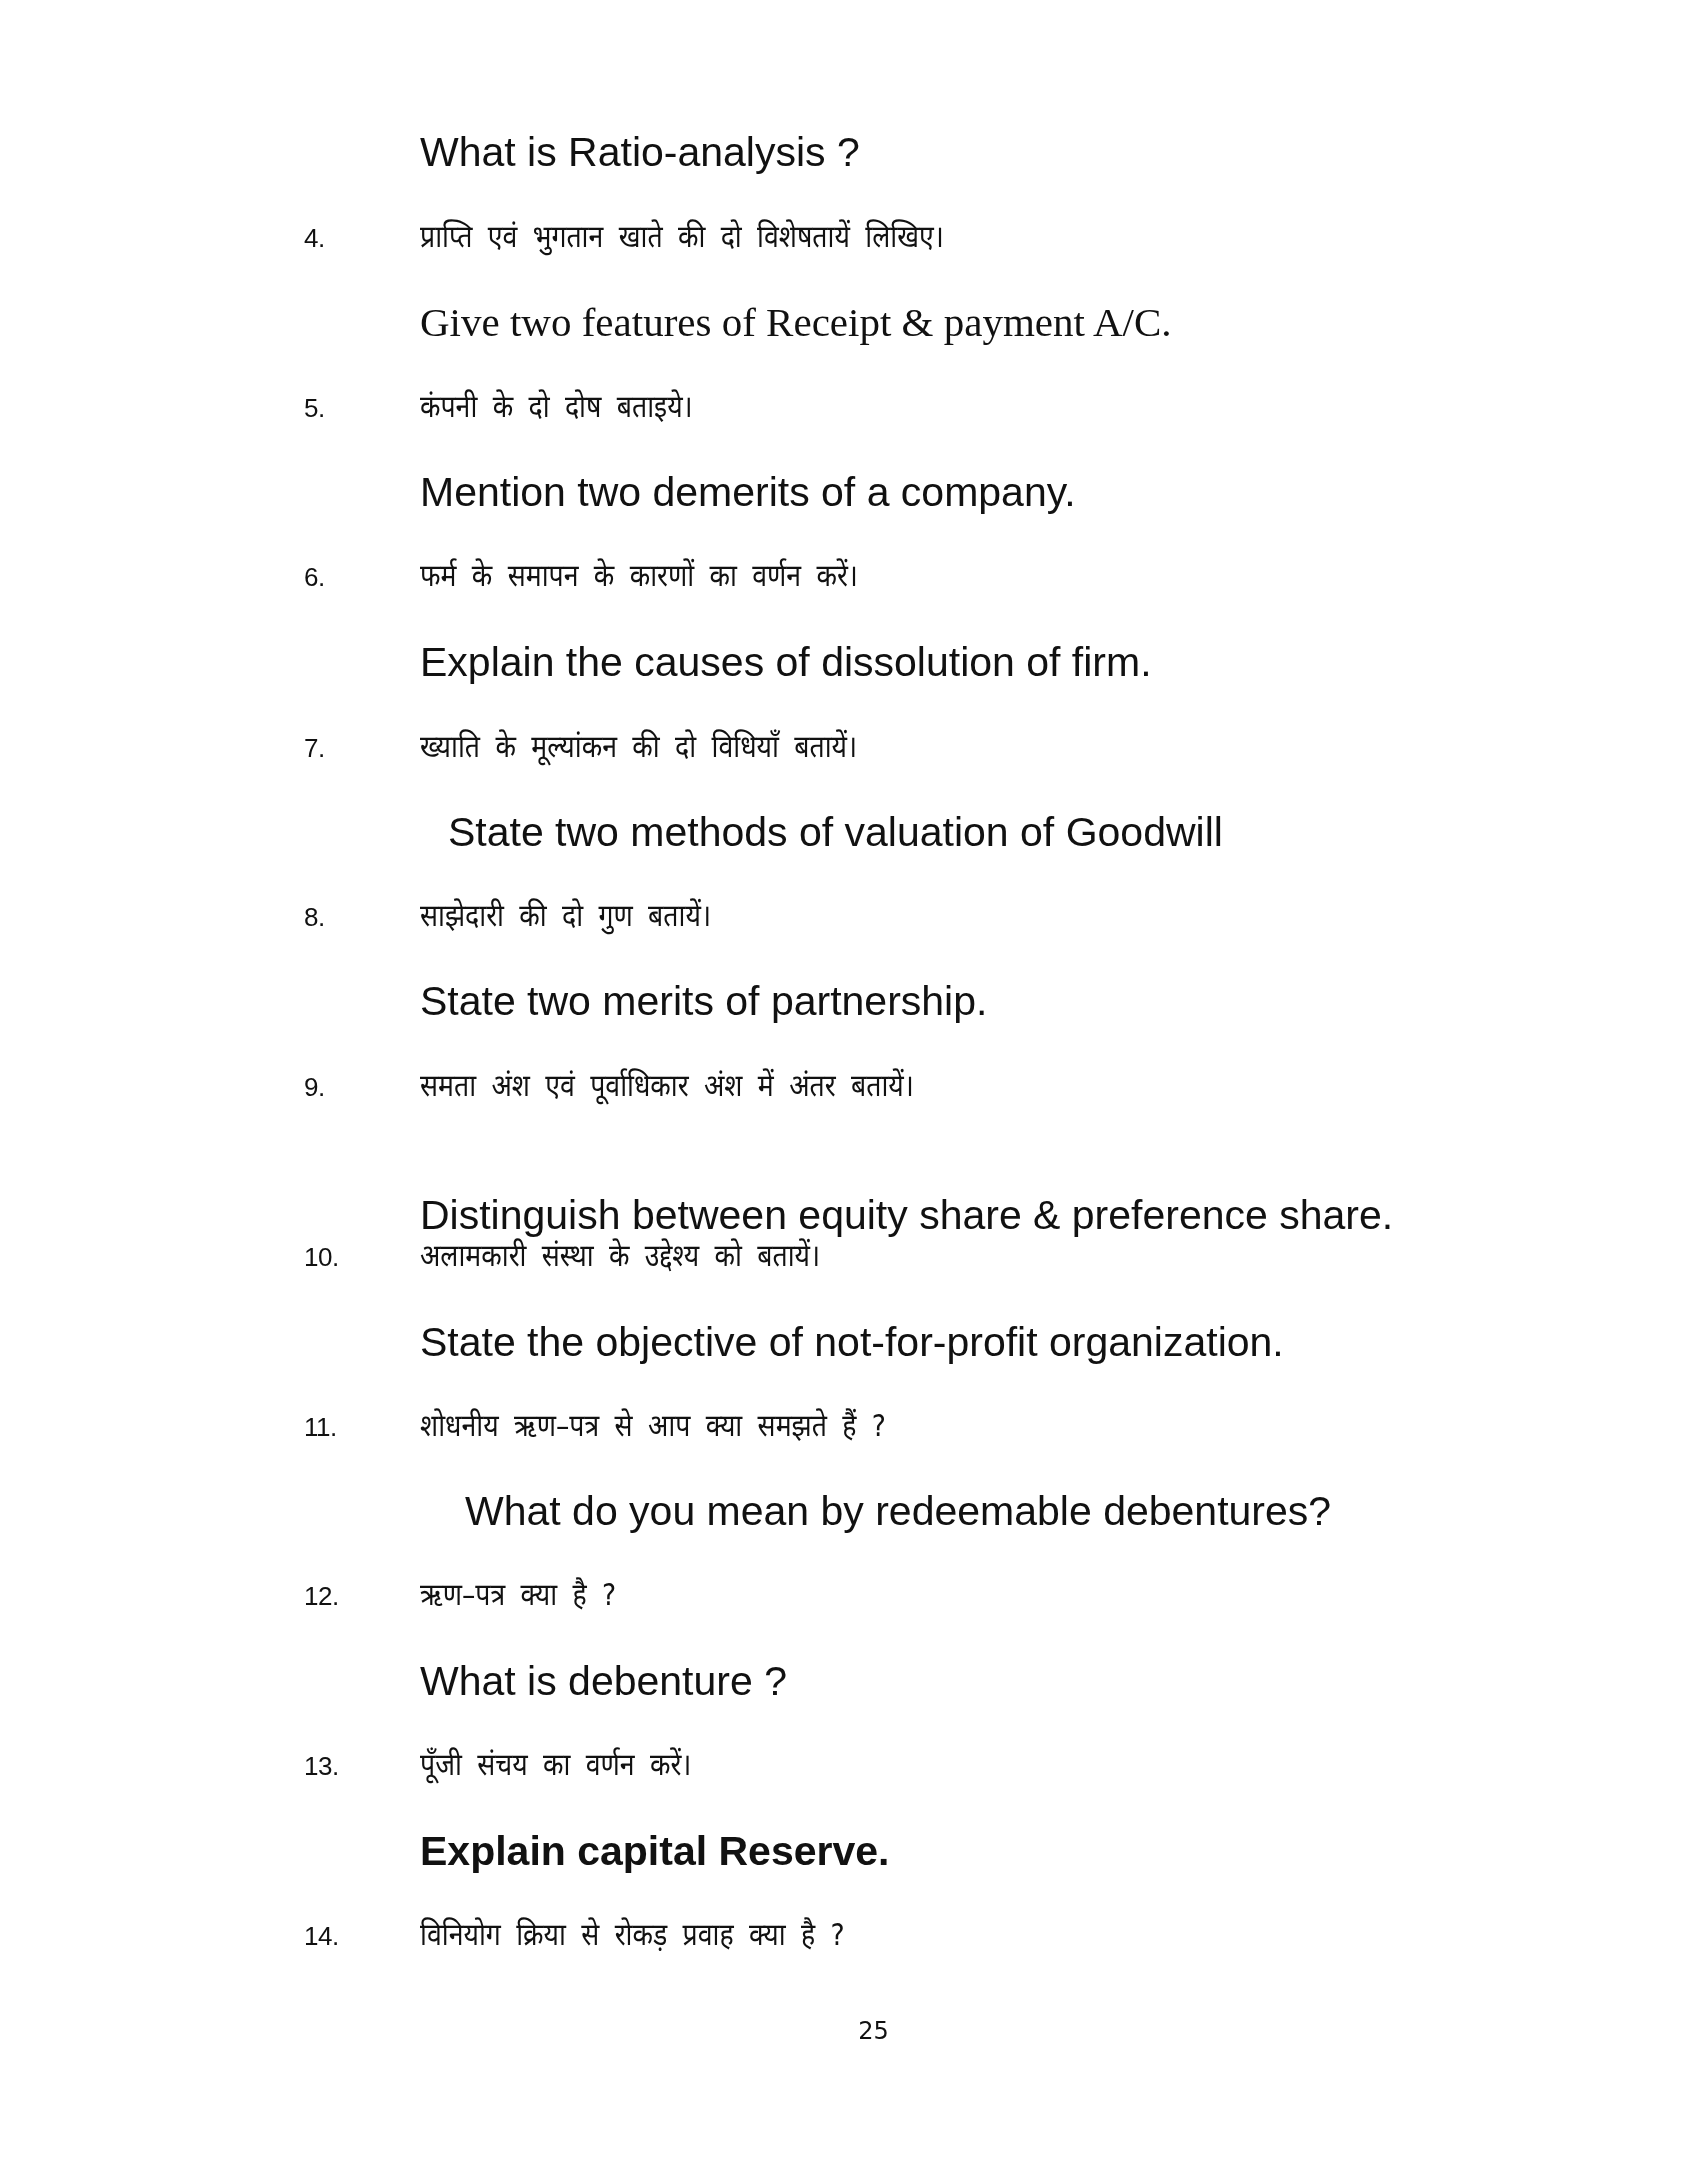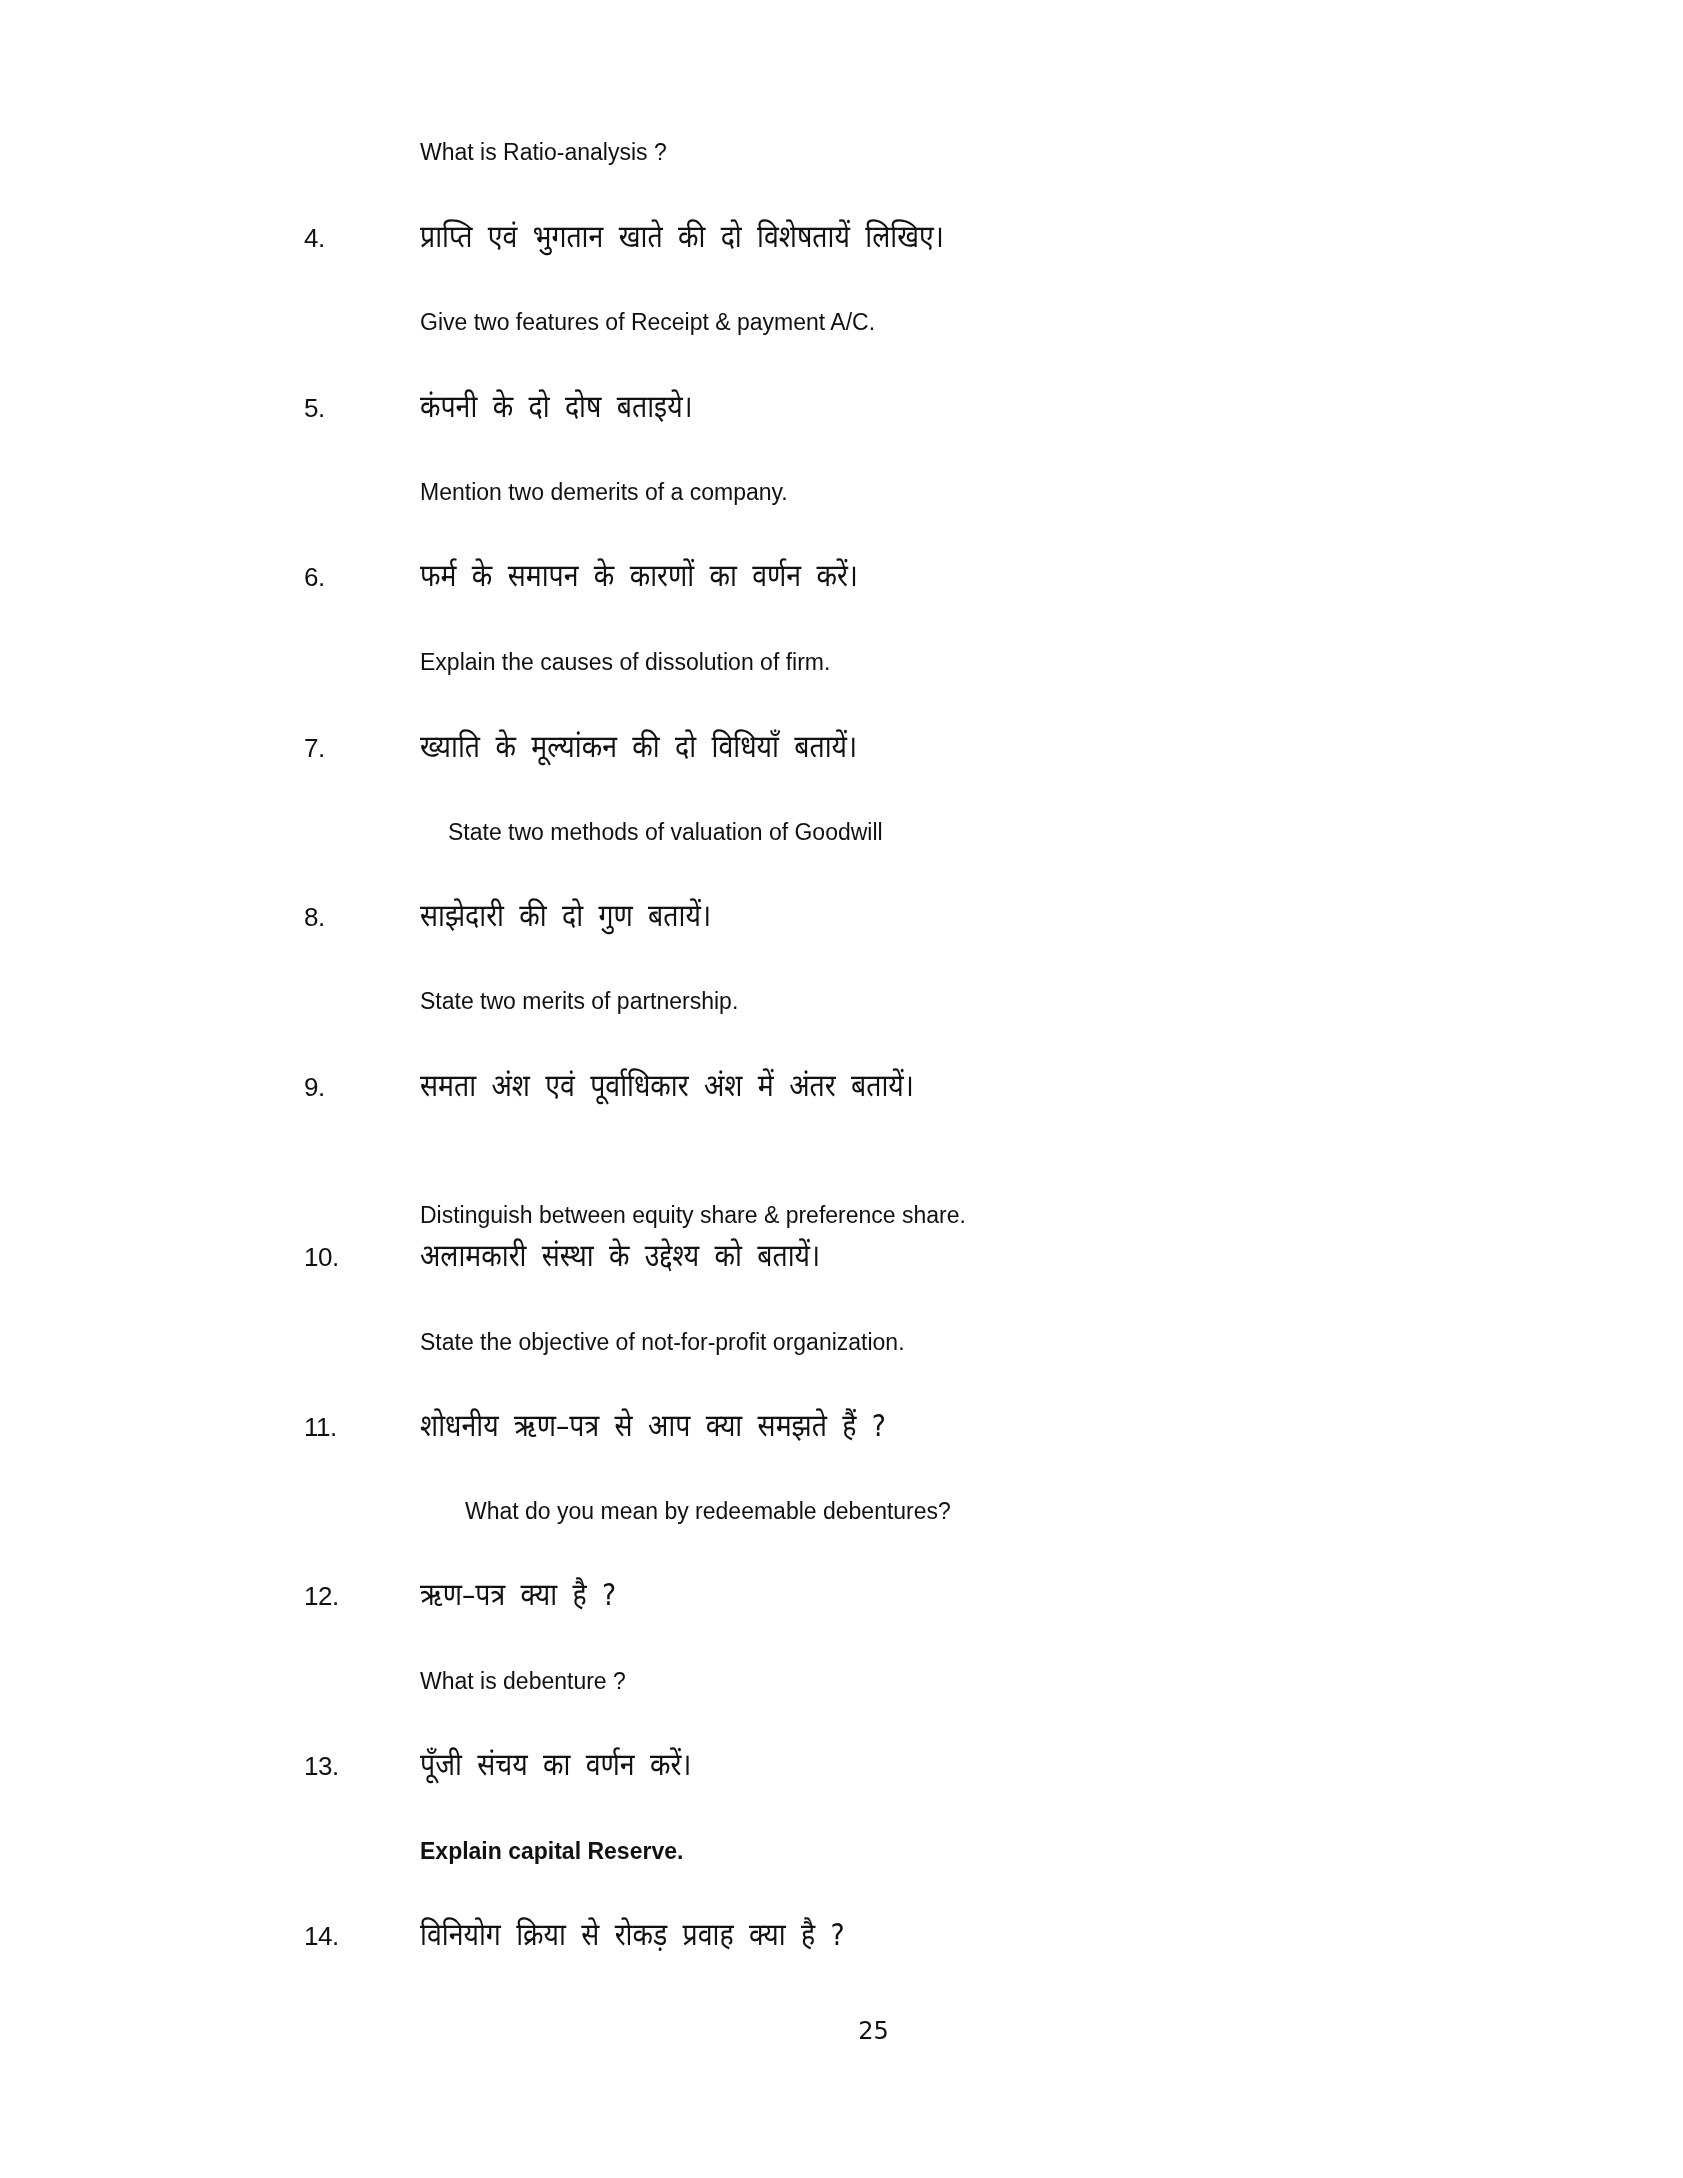--- a/index.html
+++ b/index.html
@@ -38,21 +38,21 @@
       line-height: 42px;
       word-spacing: 8px;
       white-space: nowrap;
       transform: scaleX(0.86);
       transform-origin: left center;
     }
     .english {
       position: absolute;
       left: 420px;
       top: 4px;
-      font-size: 23px;
+      font-size: 41px;
       line-height: 42px;
       white-space: nowrap;
     }
     .page-number {
       position: absolute;
       left: 0;
       width: 1747px;
       top: 2016px;
       text-align: center;
       font-family: "DejaVu Sans", sans-serif;
@@ -66,21 +66,21 @@
 <div>
 
   <div class="line" style="top:127px;">
     <span class="english">What is Ratio-analysis ?</span>
   </div>
 
   <div class="line" style="top:211px;">
     <span class="qnum">4.</span>
     <span class="hindi">प्राप्ति एवं भुगतान खाते की दो विशेषतायें लिखिए।</span>
   </div>
-  <div class="line" style="top:297px;">
+  <div class="line" style="top:297px;font-family:Liberation Serif, serif;">
     <span class="english">Give two features of Receipt &amp; payment A/C.</span>
   </div>
 
   <div class="line" style="top:381px;">
     <span class="qnum">5.</span>
     <span class="hindi">कंपनी के दो दोष बताइये।</span>
   </div>
   <div class="line" style="top:467px;">
     <span class="english">Mention two demerits of a company.</span>
   </div>

